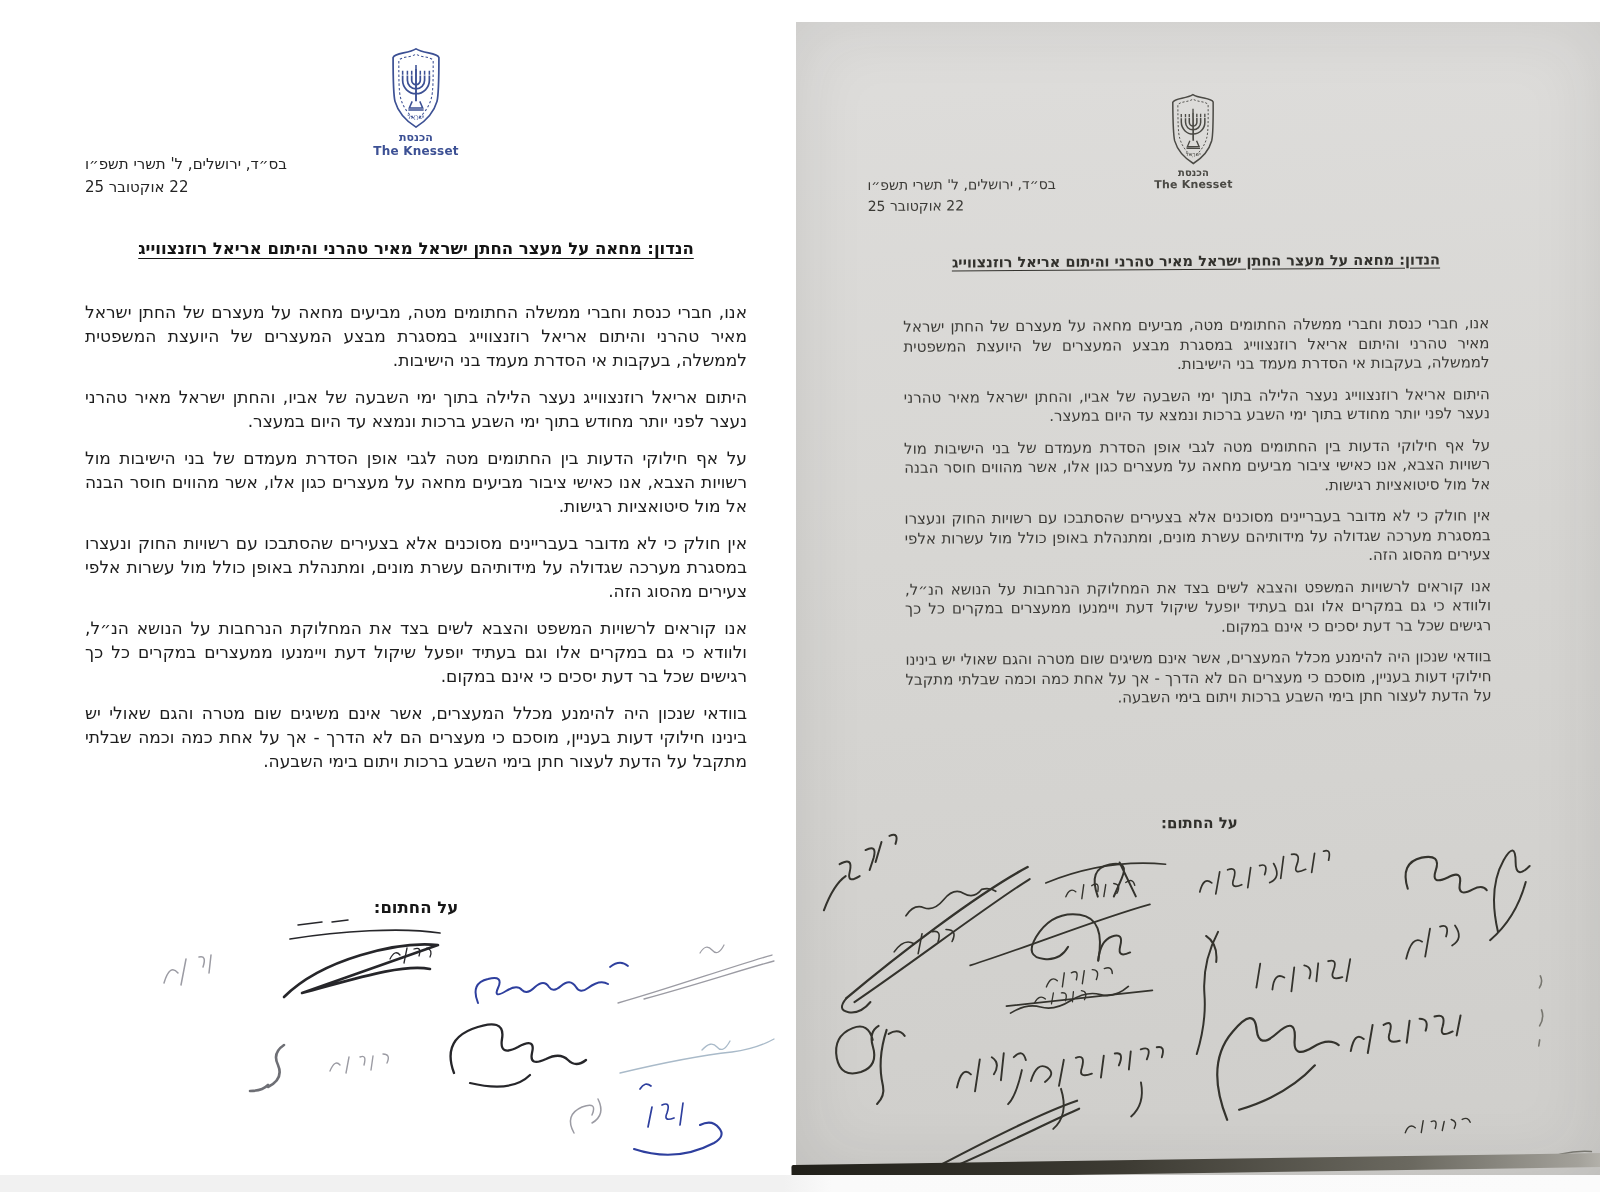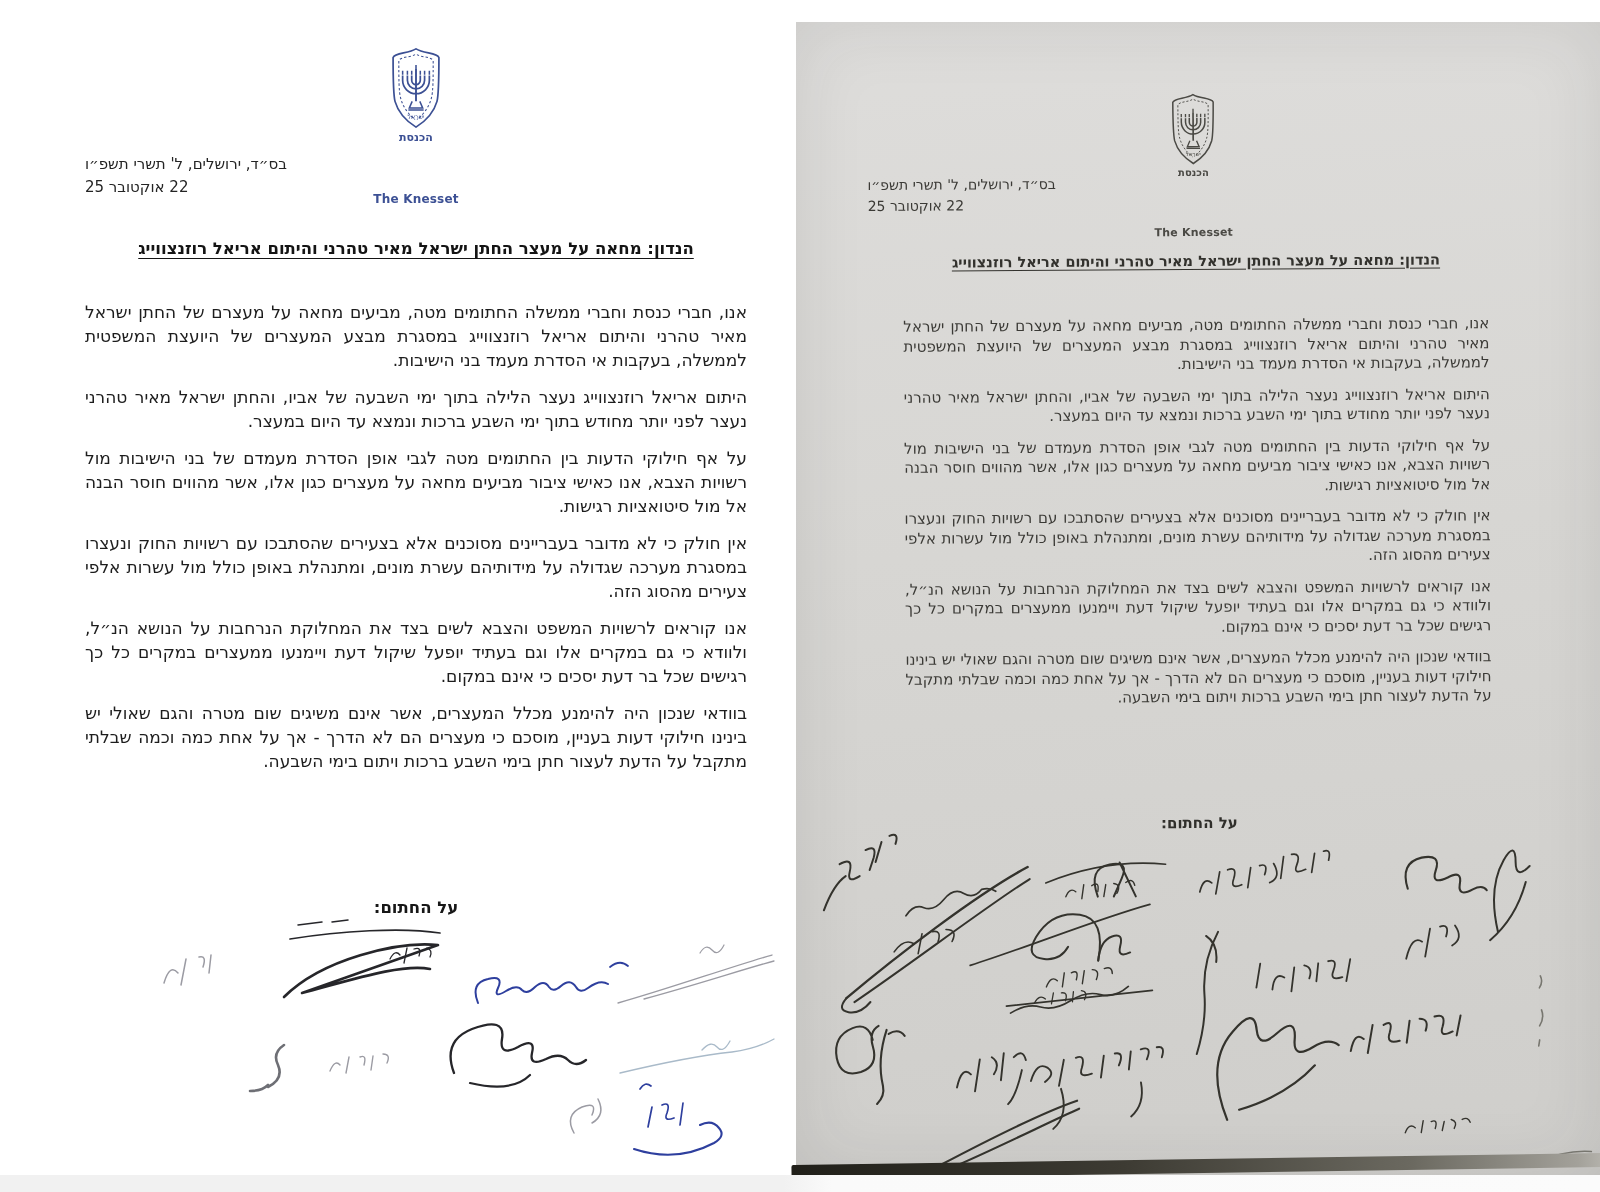--- a/index.html
+++ b/index.html
@@ -5,21 +5,21 @@
   html,body{margin:0;padding:0;}
   body{width:1600px;height:1192px;overflow:hidden;background:#ffffff;
        font-family:"DejaVu Sans","Liberation Sans",sans-serif;}
   .canvas{position:relative;width:1600px;height:848px;background:#ffffff;}
 
   
   .page-left{position:absolute;left:0;top:0;width:796px;height:1192px;background:#ffffff;}
   .pl-emblem{position:absolute;left:355px;top:46px;width:122px;text-align:center;color:#3c5094;}
   .pl-emblem svg{width:62px;height:84px;display:block;margin:0 auto;}
   .emblem-he{font-size:11px;font-weight:bold;margin-top:1px;}
-  .emblem-en{font-size:12px;font-weight:bold;letter-spacing:.2px;margin-top:48px;}
+  .emblem-en{font-size:12px;font-weight:bold;letter-spacing:.2px;}
   .pl-date{position:absolute;left:85px;top:153px;width:280px;direction:rtl;text-align:left;
            font-size:15px;line-height:1.5;color:#242424;}
   .pl-subject{position:absolute;left:85px;top:228px;width:662px;direction:rtl;text-align:center;
               white-space:nowrap;font-size:16.5px;font-weight:bold;color:#141414;
               text-decoration:underline;text-underline-offset:4px;}
   .pl-body{position:absolute;left:85px;top:300px;width:662px;direction:rtl;text-align:justify;
            font-size:17px;line-height:24px;color:#1d1d1d;}
   .pl-body p{margin:0 0 13px 0;}
   .pl-signed{position:absolute;left:85px;top:898px;width:662px;direction:rtl;text-align:center;
              font-size:16.5px;font-weight:bold;color:#171717;}

